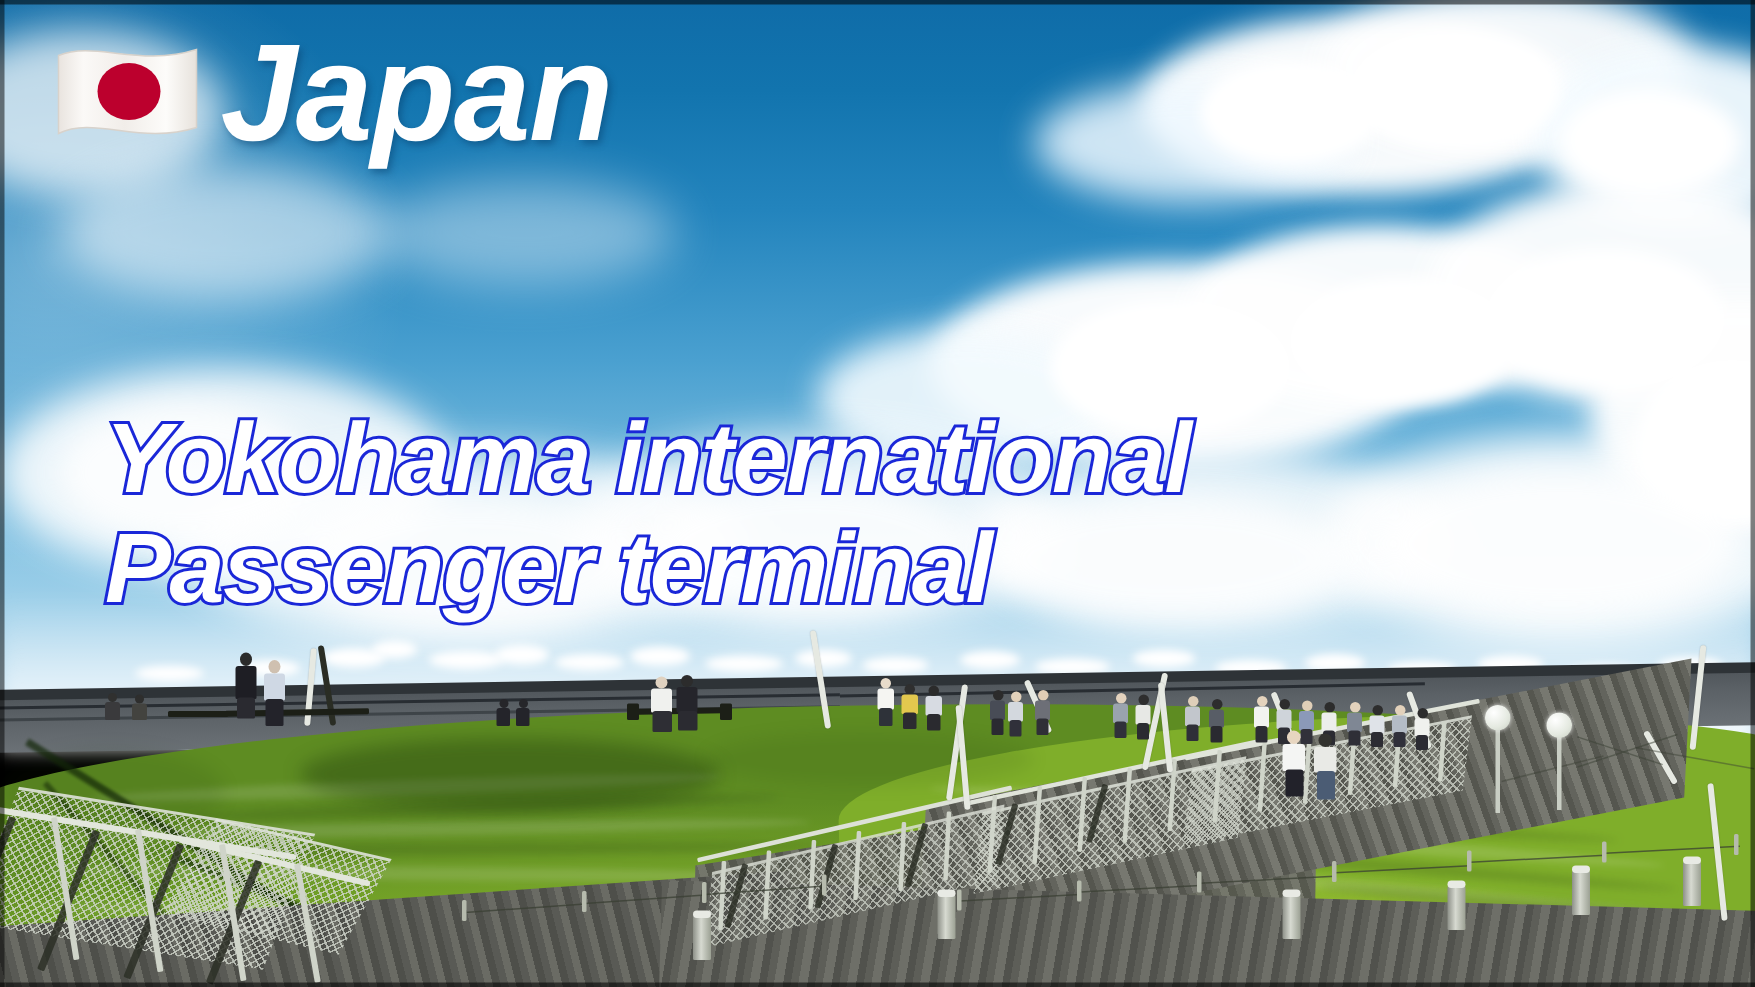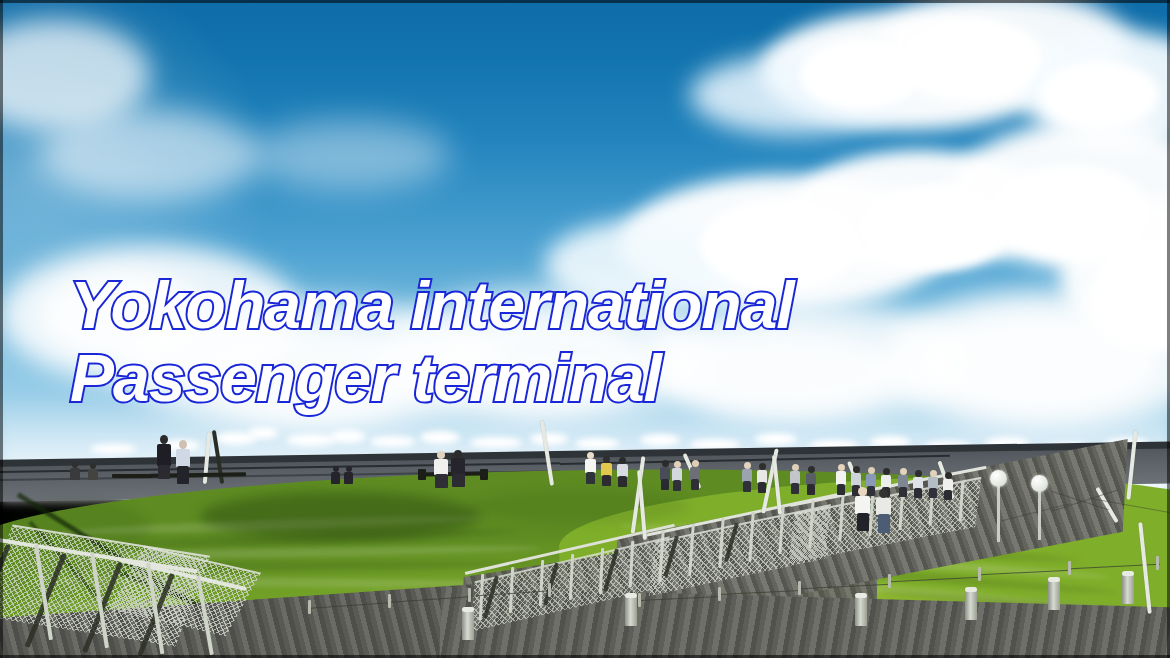--- a/index.html
+++ b/index.html
@@ -608,20 +608,38 @@
     </div>
     <div class="person" style="left:672px;top:461px;">
       <div class="p-head" style="left:2px;top:0;width:7px;height:7px;background:#e2d1bb;"></div>
       <div class="p-body" style="left:0px;top:7px;width:10px;height:13px;background:#d3d8de;"></div>
       <div class="p-body" style="left:1px;top:19px;width:8px;height:11px;background:#30303a;"></div>
     </div>
   </div>
 
   <div class="titleblock">
 
+    <div class="row-japan">
+      <span class="flag">
+        <svg viewBox="0 0 104 74" width="104" height="74" aria-hidden="true">
+          <defs>
+            <linearGradient id="flagShade" x1="0" y1="0" x2="1" y2="0">
+              <stop offset="0%" stop-color="#e9e4df"></stop>
+              <stop offset="18%" stop-color="#fbf9f7"></stop>
+              <stop offset="48%" stop-color="#f1ede9"></stop>
+              <stop offset="78%" stop-color="#fdfcfa"></stop>
+              <stop offset="100%" stop-color="#e7e2dc"></stop>
+            </linearGradient>
+          </defs>
+          <path d="M6 12 C30 2, 60 20, 98 8 L98 60 C60 72, 30 52, 6 64 Z" fill="url(#flagShade)" stroke="#d8d2cb" stroke-width="1"></path>
+          <ellipse cx="53" cy="36" rx="21" ry="19" fill="#bc002d"></ellipse>
+        </svg>
+      </span>
+      <span class="jp-word">Japan</span>
+    </div>
 
 
     <div class="ln sub2">Passenger terminal</div>
 
     <div class="ln sub1">Yokohama international</div>
   </div>
 
   <div class="edge-top"></div>
   <div class="edge-bottom"></div>
   <div class="edge-left"></div>

